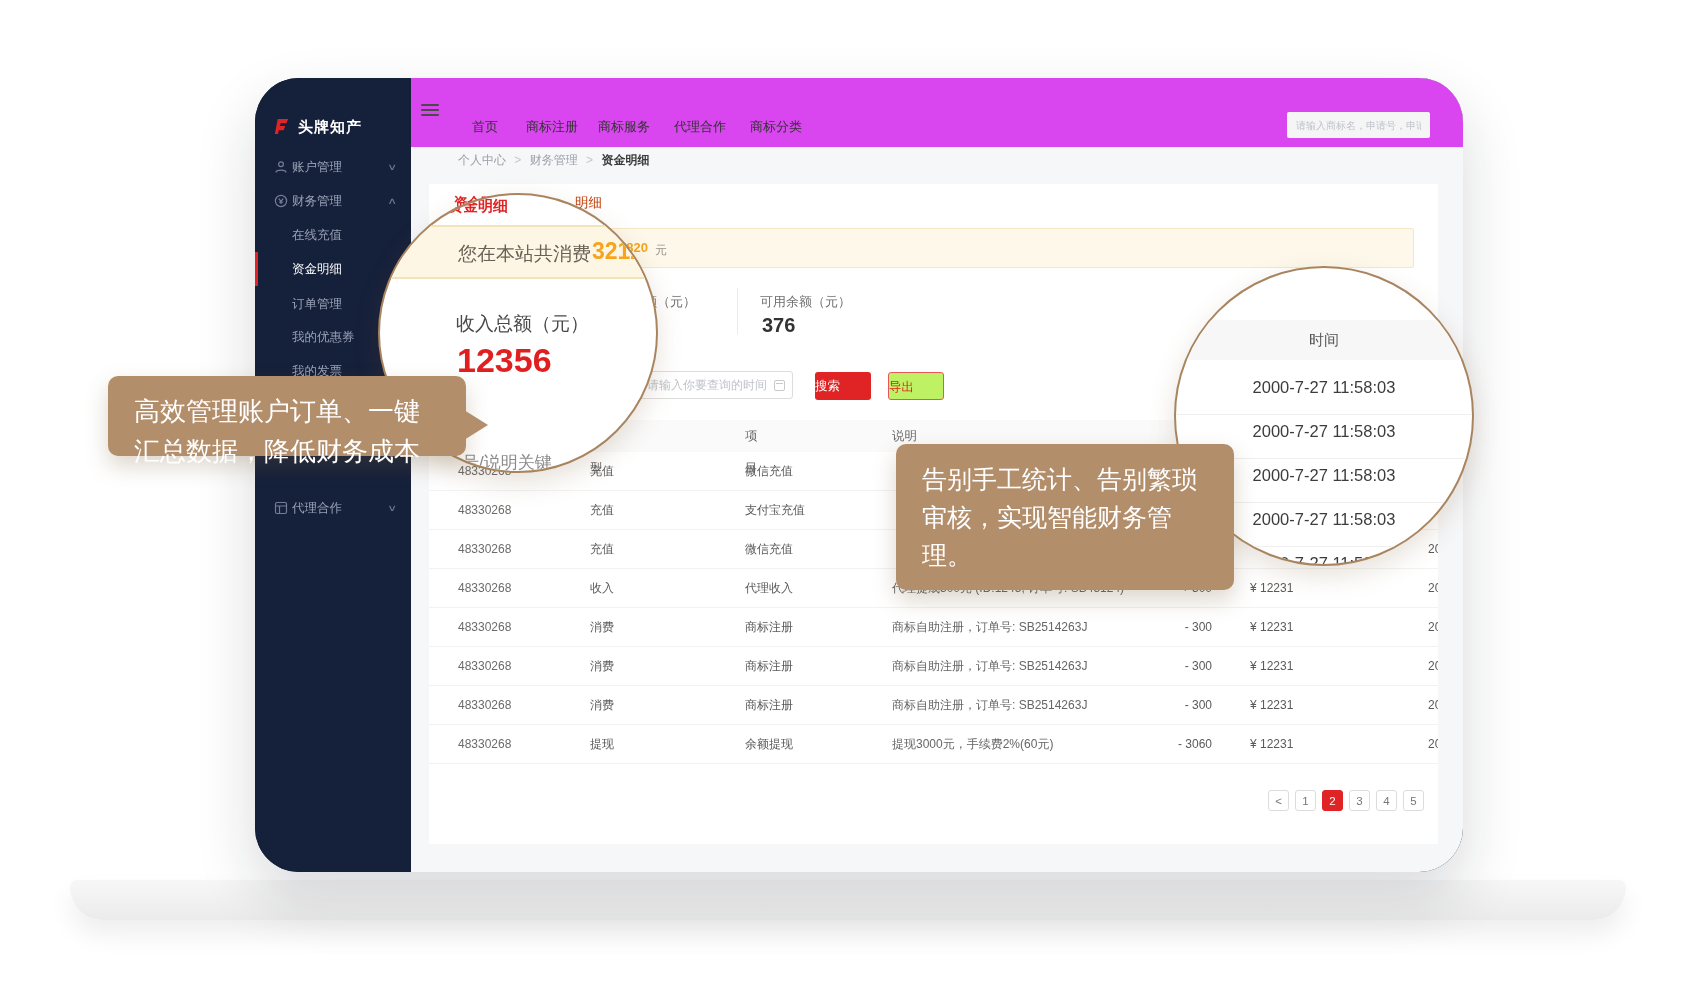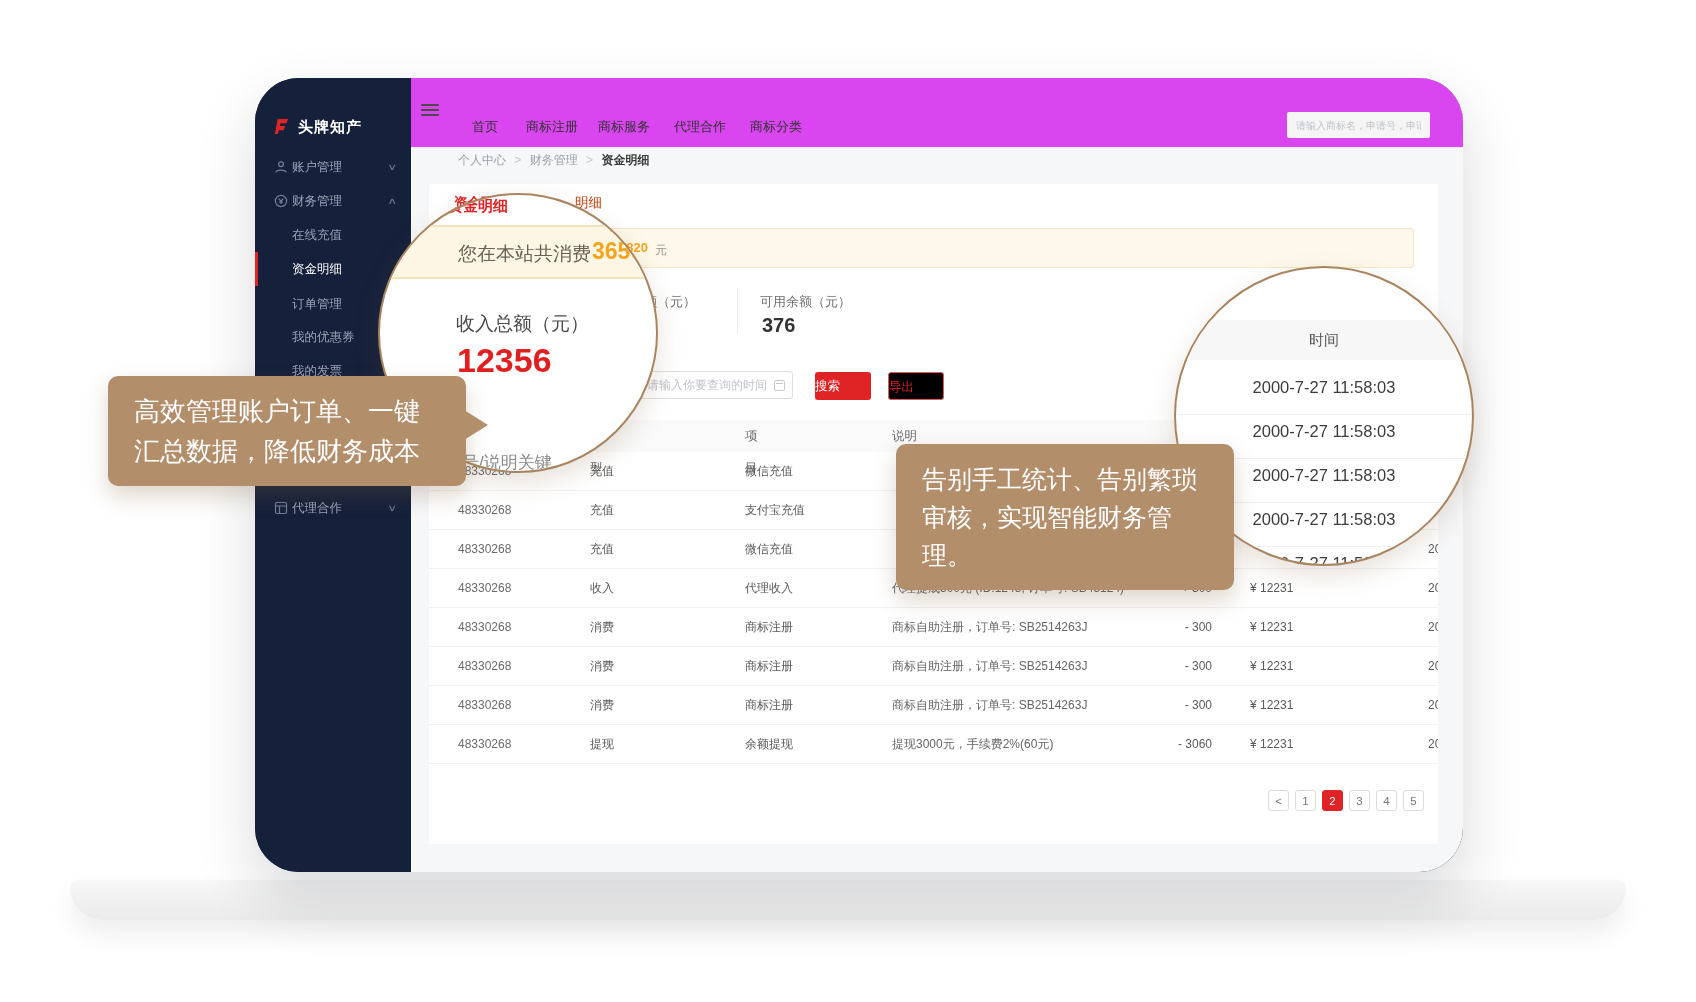--- a/index.html
+++ b/index.html
@@ -58,21 +58,21 @@
 
   .datein{position:absolute;left:208px;top:187px;width:156px;height:28px;border:1px solid #ddd;
           border-radius:3px;background:#fff;font-size:12px;color:#bbb;padding:0 24px 0 9px;outline:none;
           font-family:"Liberation Sans","DejaVu Sans",sans-serif}
   .datein::placeholder{color:#bfc3c9}
   .cal{position:absolute;left:345px;top:196px;width:11px;height:11px;border:1px solid #c9c9c9;border-radius:2px}
   .cal i{position:absolute;left:1px;right:1px;top:2px;height:1px;background:#c9c9c9}
   .btn{position:absolute;top:188px;width:56px;height:28px;border-radius:3px;font-size:12.5px;
        line-height:28px;cursor:pointer}
   .btn.solid{left:386px;background:#e02324;color:#fff}
-  .btn.ghost{left:459px;background:#000000;color:#e02324;border:1px solid #e8565a}
+  .btn.ghost{left:459px;background:#bef264;color:#e02324;border:1px solid #e8565a}
 
   .thead{position:absolute;left:0;top:236px;width:1009px;height:32px;background:#fafafa;
          font-size:12.5px;color:#6b6b6b;line-height:32px}
   .thead span{position:absolute}
   .caret{font-size:8px;color:#c0c4cc;margin-left:4px}
   .tbody{position:absolute;left:0;top:268px;width:1009px}
   .trow{position:relative;width:1009px;height:39px;border-bottom:1px solid #f2f2f2;
         font-size:12px;color:#5a5a5a;line-height:39px}
   .trow span{position:absolute;white-space:nowrap}
   .c1{left:29px;color:#6b6b6b}
@@ -103,21 +103,21 @@
   .mg-colh{position:absolute;left:48px;top:256px;font-size:17px;color:#8a8a8a;white-space:nowrap}
 
   .mg2-band{position:absolute;left:0;right:0;top:52px;height:40px;background:#f7f7f8}
   .mg2-title{position:absolute;left:0;right:0;top:63px;text-align:center;font-size:15px;color:#555}
   .mg2-row{position:absolute;left:0;right:0;text-align:center;font-size:16.5px;color:#3c3c3c;white-space:nowrap}
   .mg2-sep{position:absolute;left:0;right:0;height:1px;background:#efefef}
 
   
   .callout{position:absolute;background:#b38e6b;border-radius:10px;color:#fff;
            box-shadow:0 10px 22px rgba(120,90,50,.25)}
-  .co-left{left:108px;top:376px;width:358px;height:110px;padding:15px 0 0 26px;font-size:26px;line-height:40px}
+  .co-left{left:108px;top:376px;width:358px;height:80px;padding:15px 0 0 26px;font-size:26px;line-height:40px}
   .co-right{left:896px;top:444px;width:338px;height:146px;padding:16px 0 0 26px;font-size:25px;line-height:38px}
   .co-arrow{position:absolute;left:464px;top:410px;width:0;height:0;
             border-left:24px solid #b38e6b;border-top:15px solid transparent;border-bottom:15px solid transparent}
 </style>
 </head>
 <body>
 
 <div class="stage">
 
   <div class="base"></div>
@@ -322,21 +322,21 @@
           <div class="pbox" style="left:974px">5</div>
         </div>
       </div>
     </div>
   </div>
 
   <div class="circle c-left">
     <span class="mg-tab">资金明细</span>
     <div class="mg-band"></div>
     <span class="mg-pfx">您在本站共消费</span>
-    <span class="mg-amt">36506</span>
+    <span class="mg-amt">32124</span>
     <span class="mg-slbl">收入总额（元）</span>
     <span class="mg-sval">12356</span>
     <span class="mg-colh">订单号/说明关键</span>
   </div>
 
   <div class="circle c-right">
     <div class="mg2-band"></div>
     <div class="mg2-title">时间</div>
     <div class="mg2-row" style="top:110px">2000-7-27 11:58:03</div>
     <div class="mg2-sep" style="top:146px"></div>

